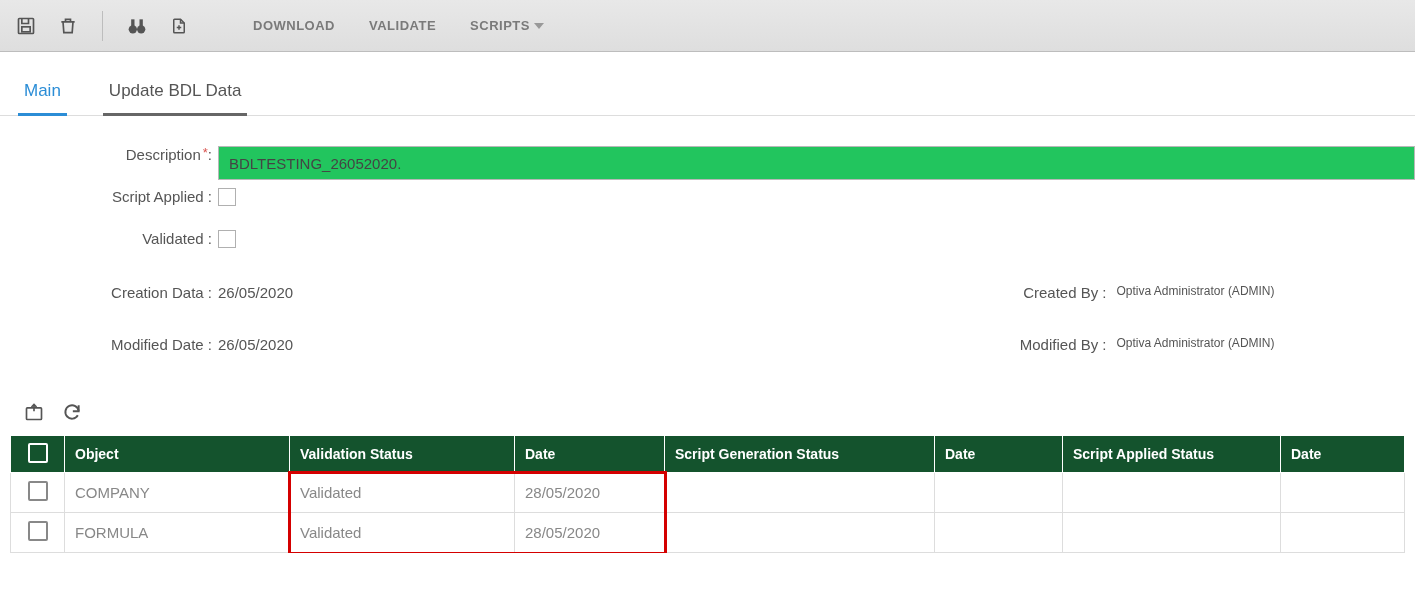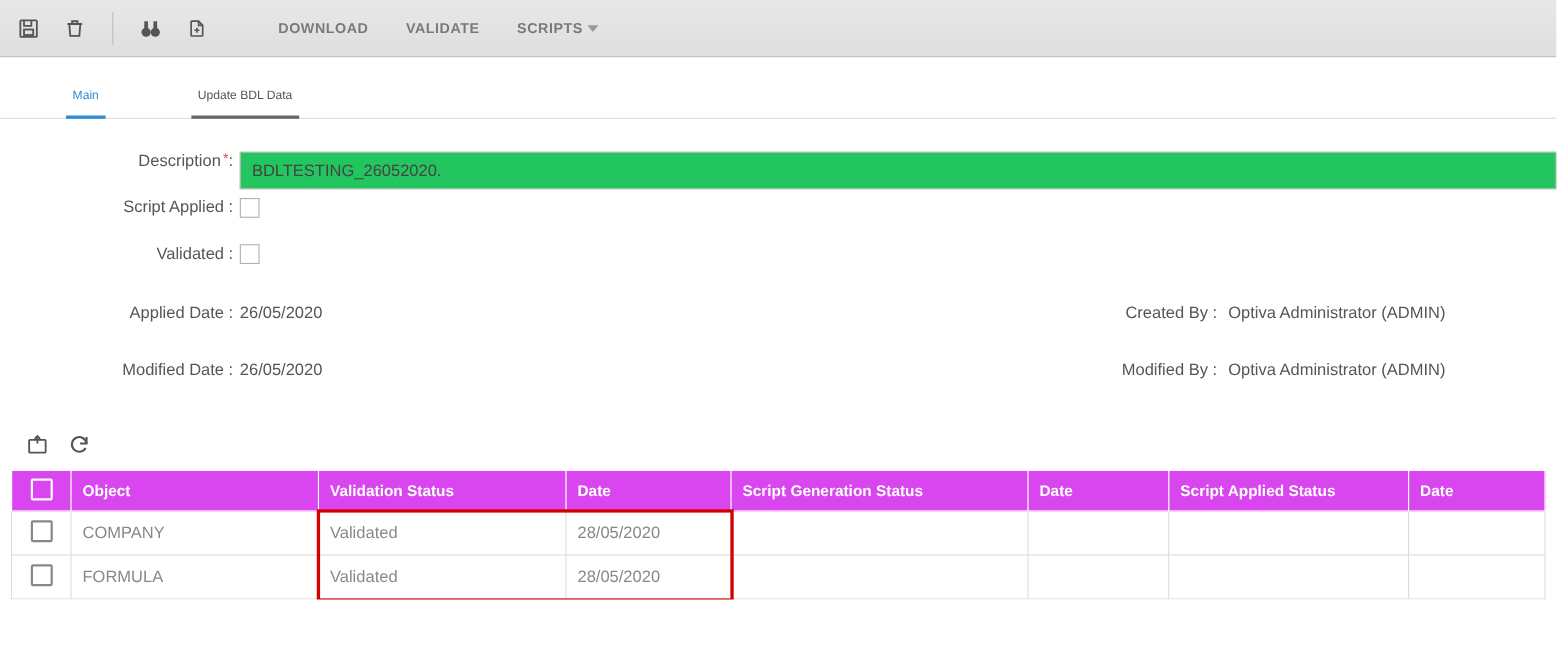--- a/index.html
+++ b/index.html
@@ -47,26 +47,25 @@
   }
   .tabs {
     display: flex;
     gap: 36px;
     padding: 20px 18px 0 18px;
     border-bottom: 1px solid #ddd;
   }
   .tab {
     padding: 8px 6px 12px;
     color: #555;
-    font-size: 11px;
+    font-size: 17px;
     cursor: pointer;
     border-bottom: 3px solid transparent;
     position: relative;
     top: 1px;
-    margin-left: 42px;
   }
   .tab.active {
     color: #2b8dd6;
     border-bottom-color: #2b8dd6;
   }
   .tab.sub-active {
     border-bottom-color: #666;
   }
   .form {
     padding: 26px 0 20px 0;
@@ -103,21 +102,21 @@
     border:1px solid #b0b0b0;
   }
   .form-right-label {
     width: 180px;
     text-align: right;
     padding-right: 10px;
     color: #555;
     font-size: 15px;
   }
   .form-right-val {
-    color:#555; font-size:15px;
+    color:#555; font-size:12px;
     flex:1;
   }
   .spacer-col { flex:1; }
   .grid-toolbar {
     display:flex;
     align-items:center;
     gap:18px;
     padding: 8px 24px 10px;
     color:#555;
   }
@@ -127,21 +126,21 @@
   .grid-wrap {
     padding: 0 10px 0 10px;
     position:relative;
   }
   table.data-grid {
     width: 100%;
     border-collapse: collapse;
     table-layout: fixed;
   }
   table.data-grid th {
-    background: #d946ef;
+    background: #14532d;
     color: #fff;
     font-size: 14px;
     text-align: left;
     padding: 10px 10px;
     border: 1px solid #fff;
     font-weight: bold;
   }
   table.data-grid td {
     border: 1px solid #ddd;
     padding: 10px 10px;
@@ -223,21 +222,21 @@
   </div>
   <div class="form-row">
     <div class="form-label">Script Applied  :</div>
     <div class="form-chk"></div>
   </div>
   <div class="form-row">
     <div class="form-label">Validated  :</div>
     <div class="form-chk"></div>
   </div>
   <div class="form-row" style="margin-top:12px;">
-    <div class="form-label">Applied Date  :</div>
+    <div class="form-label">Creation Data  :</div>
     <div class="form-value">26/05/2020</div>
     <div class="spacer-col"></div>
     <div class="form-right-label">Created By  :</div>
     <div class="form-right-val">Optiva Administrator (ADMIN)</div>
   </div>
   <div class="form-row" style="margin-top:10px;">
     <div class="form-label">Modified Date  :</div>
     <div class="form-value">26/05/2020</div>
     <div class="spacer-col"></div>
     <div class="form-right-label">Modified By  :</div>

